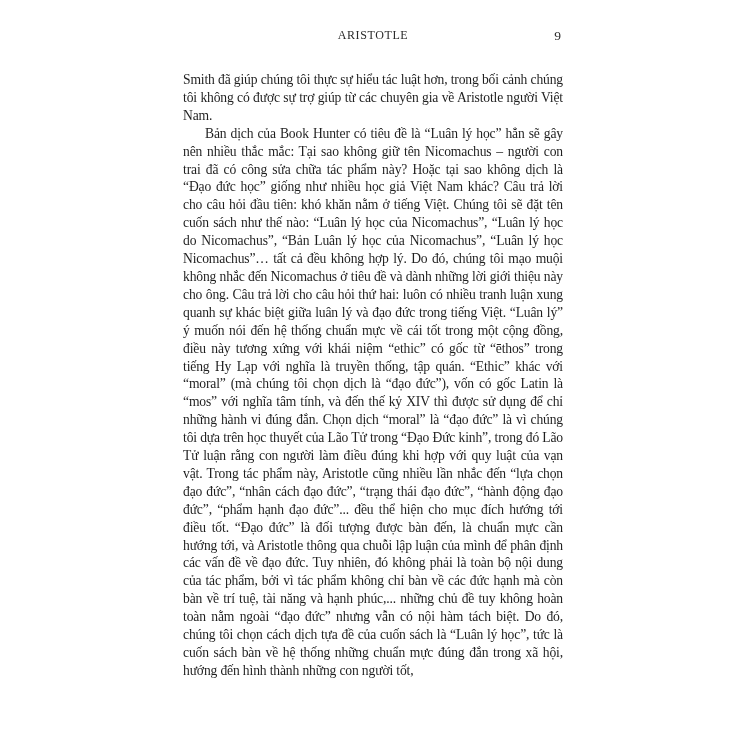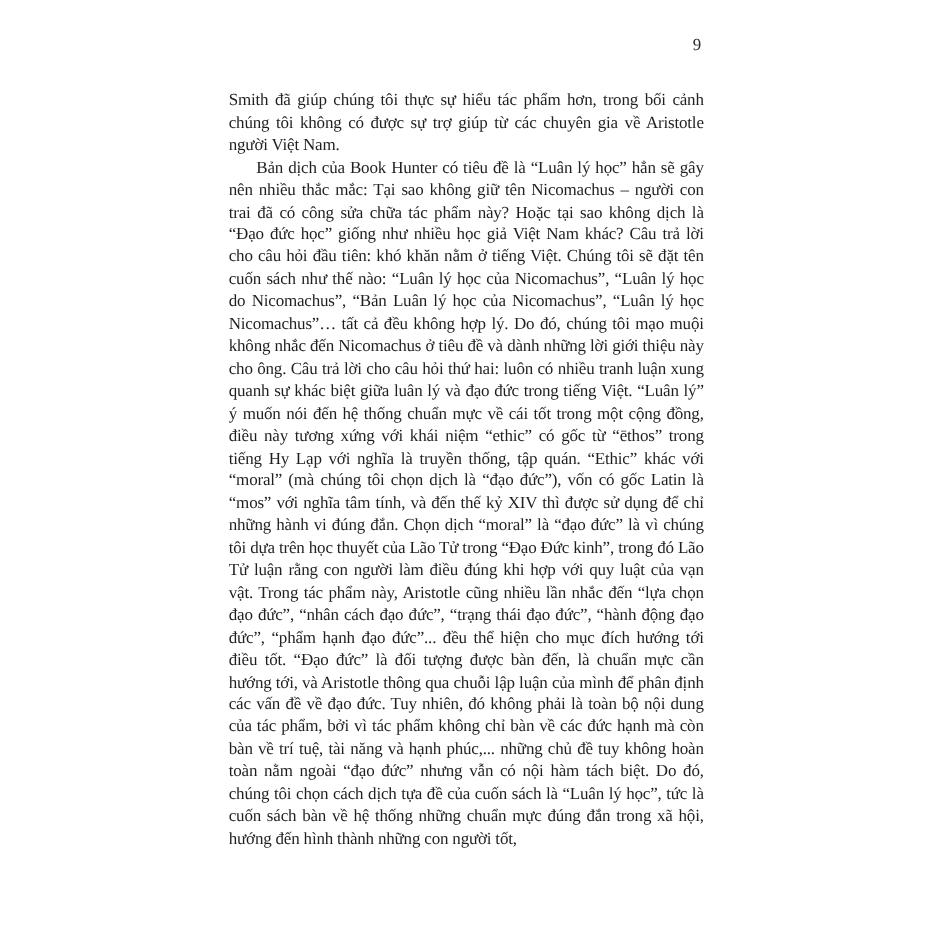--- a/index.html
+++ b/index.html
@@ -54,20 +54,21 @@
   }
   .para.indent {
     text-indent: 22px;
   }
 </style>
 </head>
 <body>
 
 <div class="book-page">
   <div class="page-header">
+    <span class="running-title">ARISTOTLE</span>
     <span class="page-number">9</span>
   </div>
 
   <div class="page-body">
-    <p class="para">Smith đã giúp chúng tôi thực sự hiểu tác phẩm hơn, trong bối cảnh chúng tôi không có được sự trợ giúp từ các chuyên gia về Aristotle người Việt Nam.</p>
+    <p class="para">Smith đã giúp chúng tôi thực sự hiểu tác luật hơn, trong bối cảnh chúng tôi không có được sự trợ giúp từ các chuyên gia về Aristotle người Việt Nam.</p>
     <p class="para indent">Bản dịch của Book Hunter có tiêu đề là “Luân lý học” hẳn sẽ gây nên nhiều thắc mắc: Tại sao không giữ tên Nicomachus – người con trai đã có công sửa chữa tác phẩm này? Hoặc tại sao không dịch là “Đạo đức học” giống như nhiều học giả Việt Nam khác? Câu trả lời cho câu hỏi đầu tiên: khó khăn nằm ở tiếng Việt. Chúng tôi sẽ đặt tên cuốn sách như thế nào: “Luân lý học của Nicomachus”, “Luân lý học do Nicomachus”, “Bản Luân lý học của Nicomachus”, “Luân lý học Nicomachus”… tất cả đều không hợp lý. Do đó, chúng tôi mạo muội không nhắc đến Nicomachus ở tiêu đề và dành những lời giới thiệu này cho ông. Câu trả lời cho câu hỏi thứ hai: luôn có nhiều tranh luận xung quanh sự khác biệt giữa luân lý và đạo đức trong tiếng Việt. “Luân lý” ý muốn nói đến hệ thống chuẩn mực về cái tốt trong một cộng đồng, điều này tương xứng với khái niệm “ethic” có gốc từ “ēthos” trong tiếng Hy Lạp với nghĩa là truyền thống, tập quán. “Ethic” khác với “moral” (mà chúng tôi chọn dịch là “đạo đức”), vốn có gốc Latin là “mos” với nghĩa tâm tính, và đến thế kỷ XIV thì được sử dụng để chỉ những hành vi đúng đắn. Chọn dịch “moral” là “đạo đức” là vì chúng tôi dựa trên học thuyết của Lão Tử trong “Đạo Đức kinh”, trong đó Lão Tử luận rằng con người làm điều đúng khi hợp với quy luật của vạn vật. Trong tác phẩm này, Aristotle cũng nhiều lần nhắc đến “lựa chọn đạo đức”, “nhân cách đạo đức”, “trạng thái đạo đức”, “hành động đạo đức”, “phẩm hạnh đạo đức”... đều thể hiện cho mục đích hướng tới điều tốt. “Đạo đức” là đối tượng được bàn đến, là chuẩn mực cần hướng tới, và Aristotle thông qua chuỗi lập luận của mình để phân định các vấn đề về đạo đức. Tuy nhiên, đó không phải là toàn bộ nội dung của tác phẩm, bởi vì tác phẩm không chỉ bàn về các đức hạnh mà còn bàn về  trí tuệ, tài năng và hạnh phúc,... những chủ đề tuy không hoàn toàn nằm ngoài “đạo đức” nhưng vẫn có nội hàm tách biệt. Do đó, chúng tôi chọn cách dịch tựa đề của cuốn sách là “Luân lý học”, tức là cuốn sách bàn về hệ thống những chuẩn mực đúng đắn trong xã hội, hướng đến hình thành  những con người tốt,</p>
   </div>
 </div>
 
 </body></html>

